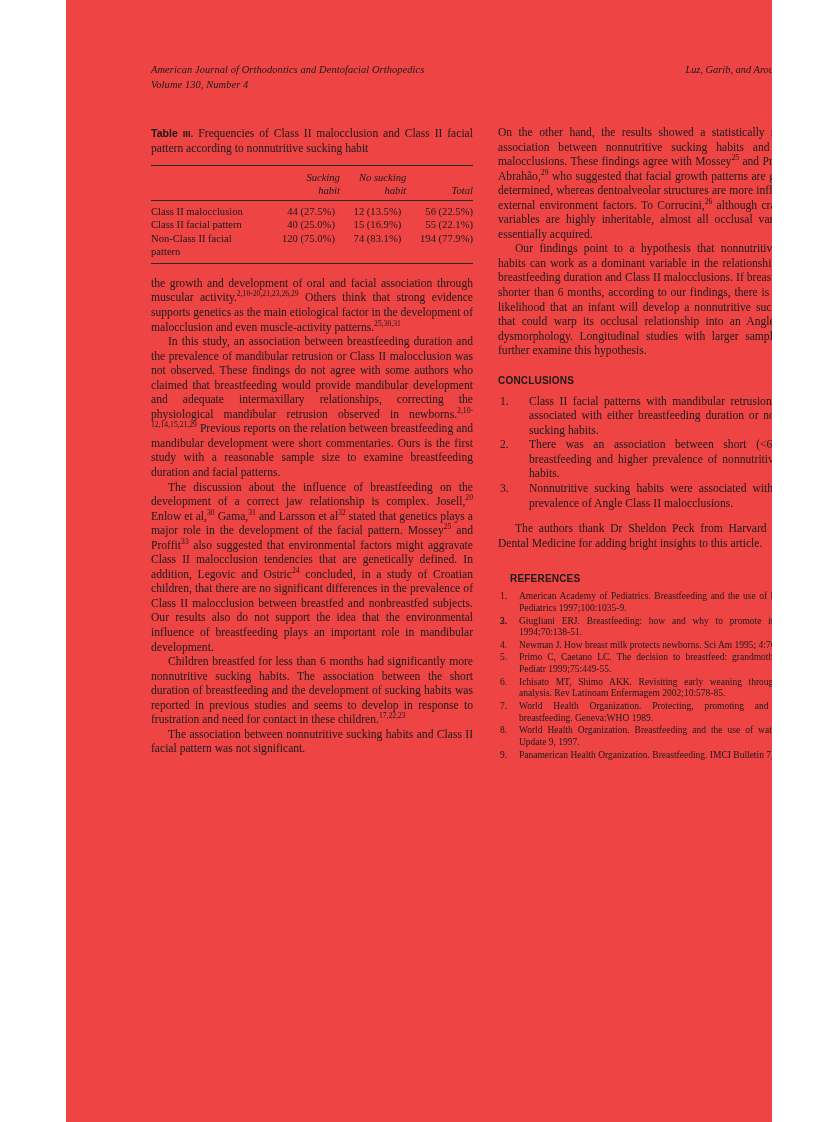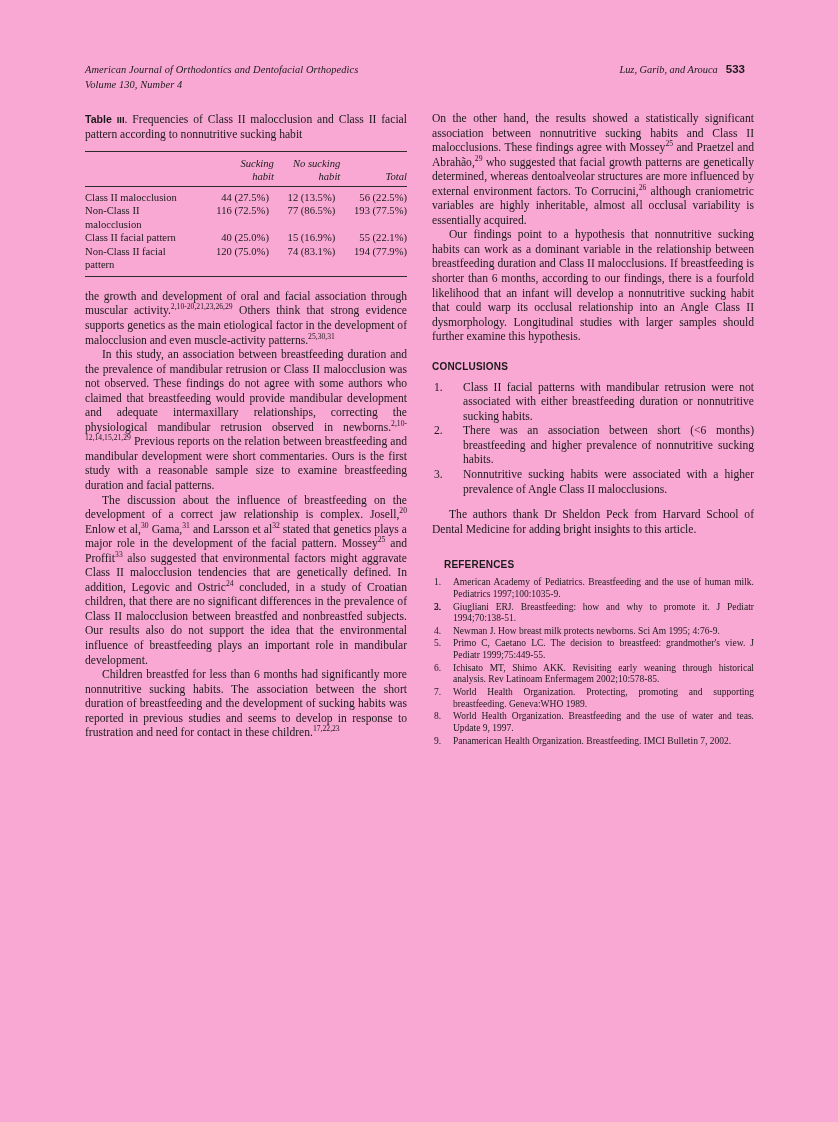--- a/index.html
+++ b/index.html
@@ -6,24 +6,24 @@
     margin: 0;
     padding: 0;
     background: #ffffff;
   }
   body {
     font-family: "Liberation Serif", "DejaVu Serif", serif;
     color: #1a1a1a;
   }
   .page {
     position: relative;
-    width: 838px;
+    width: 706px;
     height: 1122px;
     margin: 0 auto;
-    background: #f9a8d4;
+    background: #ef4444;
     overflow: hidden;
     box-sizing: border-box;
   }
 
   
   .running-head {
     position: absolute;
     left: 85px;
     top: 62px;
     width: 668px;
@@ -53,21 +53,21 @@
   .rh-right .pageno {
     font-family: "Liberation Sans", sans-serif;
     font-weight: bold;
     font-size: 11.5px;
     margin-left: 8px;
   }
 
   
   .col {
     position: absolute;
-    top: 112px;
+    top: 126px;
     width: 322px;
   }
   .col-left  { left: 85px; }
   .col-right { left: 432px; }
 
   p {
     margin: 0;
     font-size: 11.6px;
     line-height: 14.55px;
     text-align: justify;
@@ -224,27 +224,20 @@
           </tr>
         </thead>
         <tbody>
           <tr>
             <td class="lbl">Class II malocclusion</td>
             <td class="num">44 (27.5%)</td>
             <td class="num">12 (13.5%)</td>
             <td class="num total">56 (22.5%)</td>
           </tr>
           <tr>
-            <td class="lbl">Non-Class II
-   malocclusion</td>
-            <td class="num">116 (72.5%)</td>
-            <td class="num">77 (86.5%)</td>
-            <td class="num total">193 (77.5%)</td>
-          </tr>
-          <tr>
             <td class="lbl">Class II facial pattern</td>
             <td class="num">40 (25.0%)</td>
             <td class="num">15 (16.9%)</td>
             <td class="num total">55 (22.1%)</td>
           </tr>
           <tr>
             <td class="lbl">Non-Class II facial
    pattern</td>
             <td class="num">120 (75.0%)</td>
             <td class="num">74 (83.1%)</td>
@@ -256,20 +249,21 @@
     </div>
 
     <p><span>the growth and development of oral and facial association through muscular activity.</span><sup>2,10-20,21,23,26,29</sup><span> Others think that strong evidence supports genetics as the main etiological factor in the development of malocclusion and even muscle-activity patterns.</span><sup>25,30,31</sup></p>
 
     <p class="indent"><span>In this study, an association between breastfeeding duration and the prevalence of mandibular retrusion or Class II malocclusion was not observed. These findings do not agree with some authors who claimed that breastfeeding would provide mandibular development and adequate intermaxillary relationships, correcting the physiological mandibular retrusion observed in newborns.</span><sup>2,10-12,14,15,21,29</sup><span> Previous reports on the relation between breastfeeding and mandibular development were short commentaries. Ours is the first study with a reasonable sample size to examine breastfeeding duration and facial patterns.</span></p>
 
     <p class="indent"><span>The discussion about the influence of breastfeeding on the development of a correct jaw relationship is complex. Josell,</span><sup>20</sup><span> Enlow et al,</span><sup>30</sup><span> Gama,</span><sup>31</sup><span> and Larsson et al</span><sup>32</sup><span> stated that genetics plays a major role in the development of the facial pattern. Mossey</span><sup>25</sup><span> and Proffit</span><sup>33</sup><span> also suggested that environmental factors might aggravate Class II malocclusion tendencies that are genetically defined. In addition, Legovic and Ostric</span><sup>24</sup><span> concluded, in a study of Croatian children, that there are no significant differences in the prevalence of Class II malocclusion between breastfed and nonbreastfed subjects. Our results also do not support the idea that the environmental influence of breastfeeding plays an important role in mandibular development.</span></p>
 
     <p class="indent"><span>Children breastfed for less than 6 months had significantly more nonnutritive sucking habits. The association between the short duration of breastfeeding and the development of sucking habits was reported in previous studies and seems to develop in response to frustration and need for contact in these children.</span><sup>17,22,23</sup></p>
 
+    <p class="indent">The association between nonnutritive sucking habits and Class II facial pattern was not significant.</p>
   </div>
 
   <div class="col col-right">
 
     <p><span>On the other hand, the results showed a statistically significant association between nonnutritive sucking habits and Class II malocclusions. These findings agree with Mossey</span><sup>25</sup><span> and Praetzel and Abrahão,</span><sup>29</sup><span> who suggested that facial growth patterns are genetically determined, whereas dentoalveolar structures are more influenced by external environment factors. To Corrucini,</span><sup>26</sup><span> although craniometric variables are highly inheritable, almost all occlusal variability is essentially acquired.</span></p>
 
     <p class="indent">Our findings point to a hypothesis that nonnutritive sucking habits can work as a dominant variable in the relationship between breastfeeding duration and Class II malocclusions. If breastfeeding is shorter than 6 months, according to our findings, there is a fourfold likelihood that an infant will develop a nonnutritive sucking habit that could warp its occlusal relationship into an Angle Class II dysmorphology. Longitudinal studies with larger samples should further examine this hypothesis.</p>
 
     <h2 class="sec">CONCLUSIONS</h2>
 

